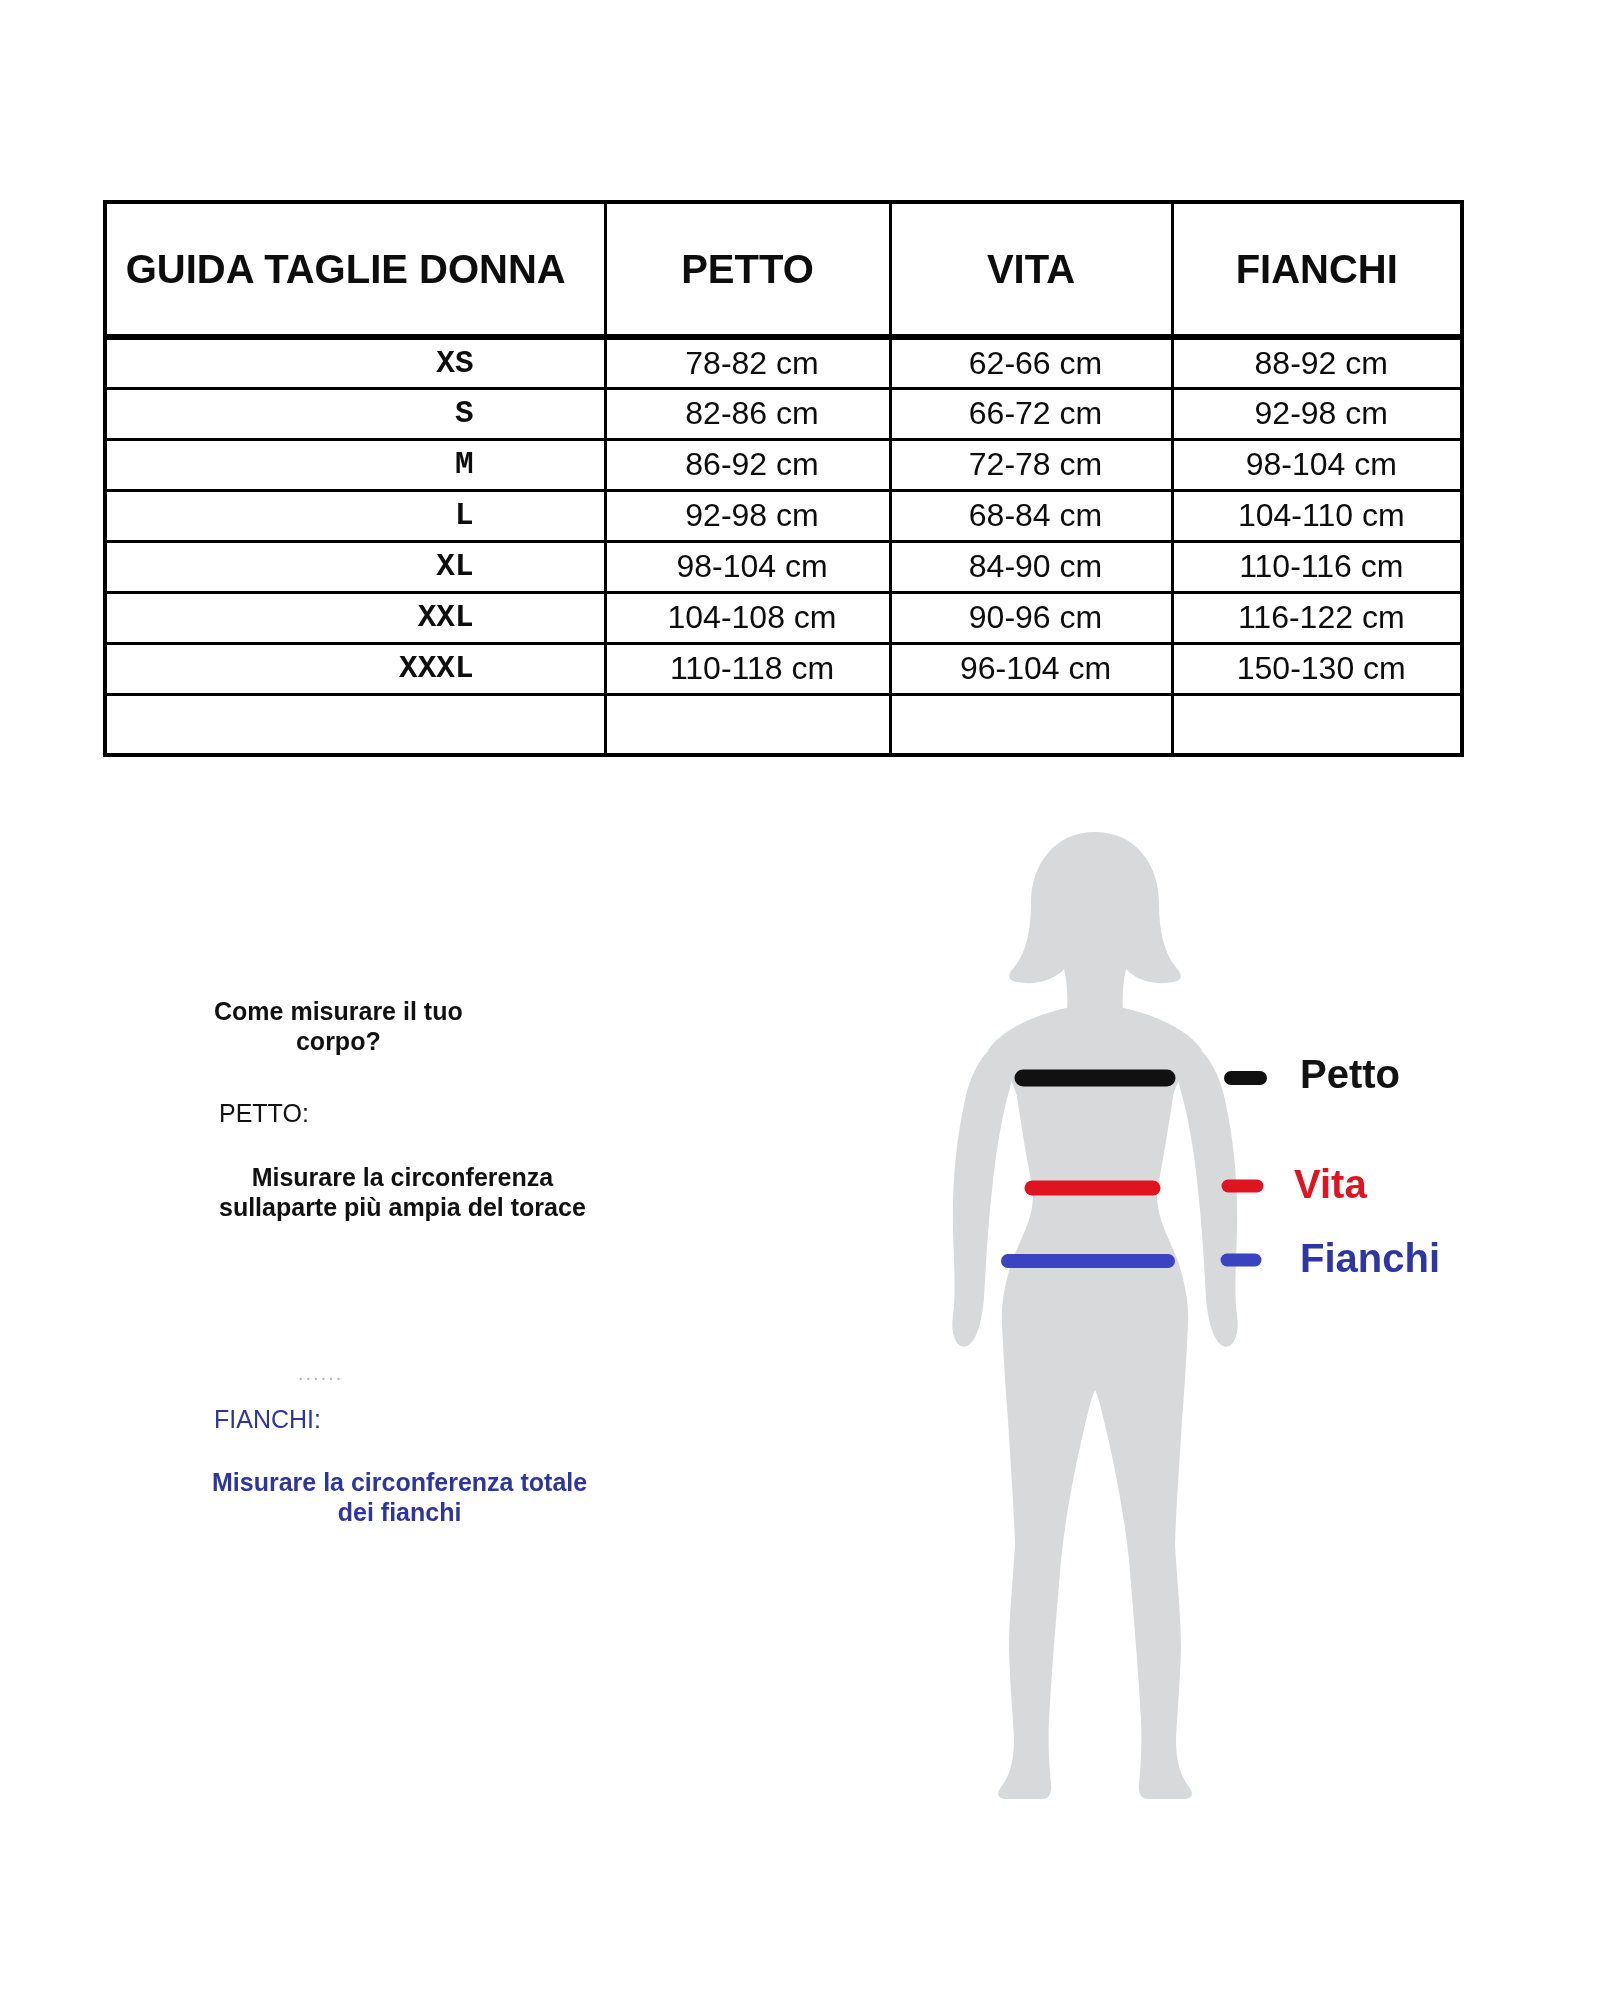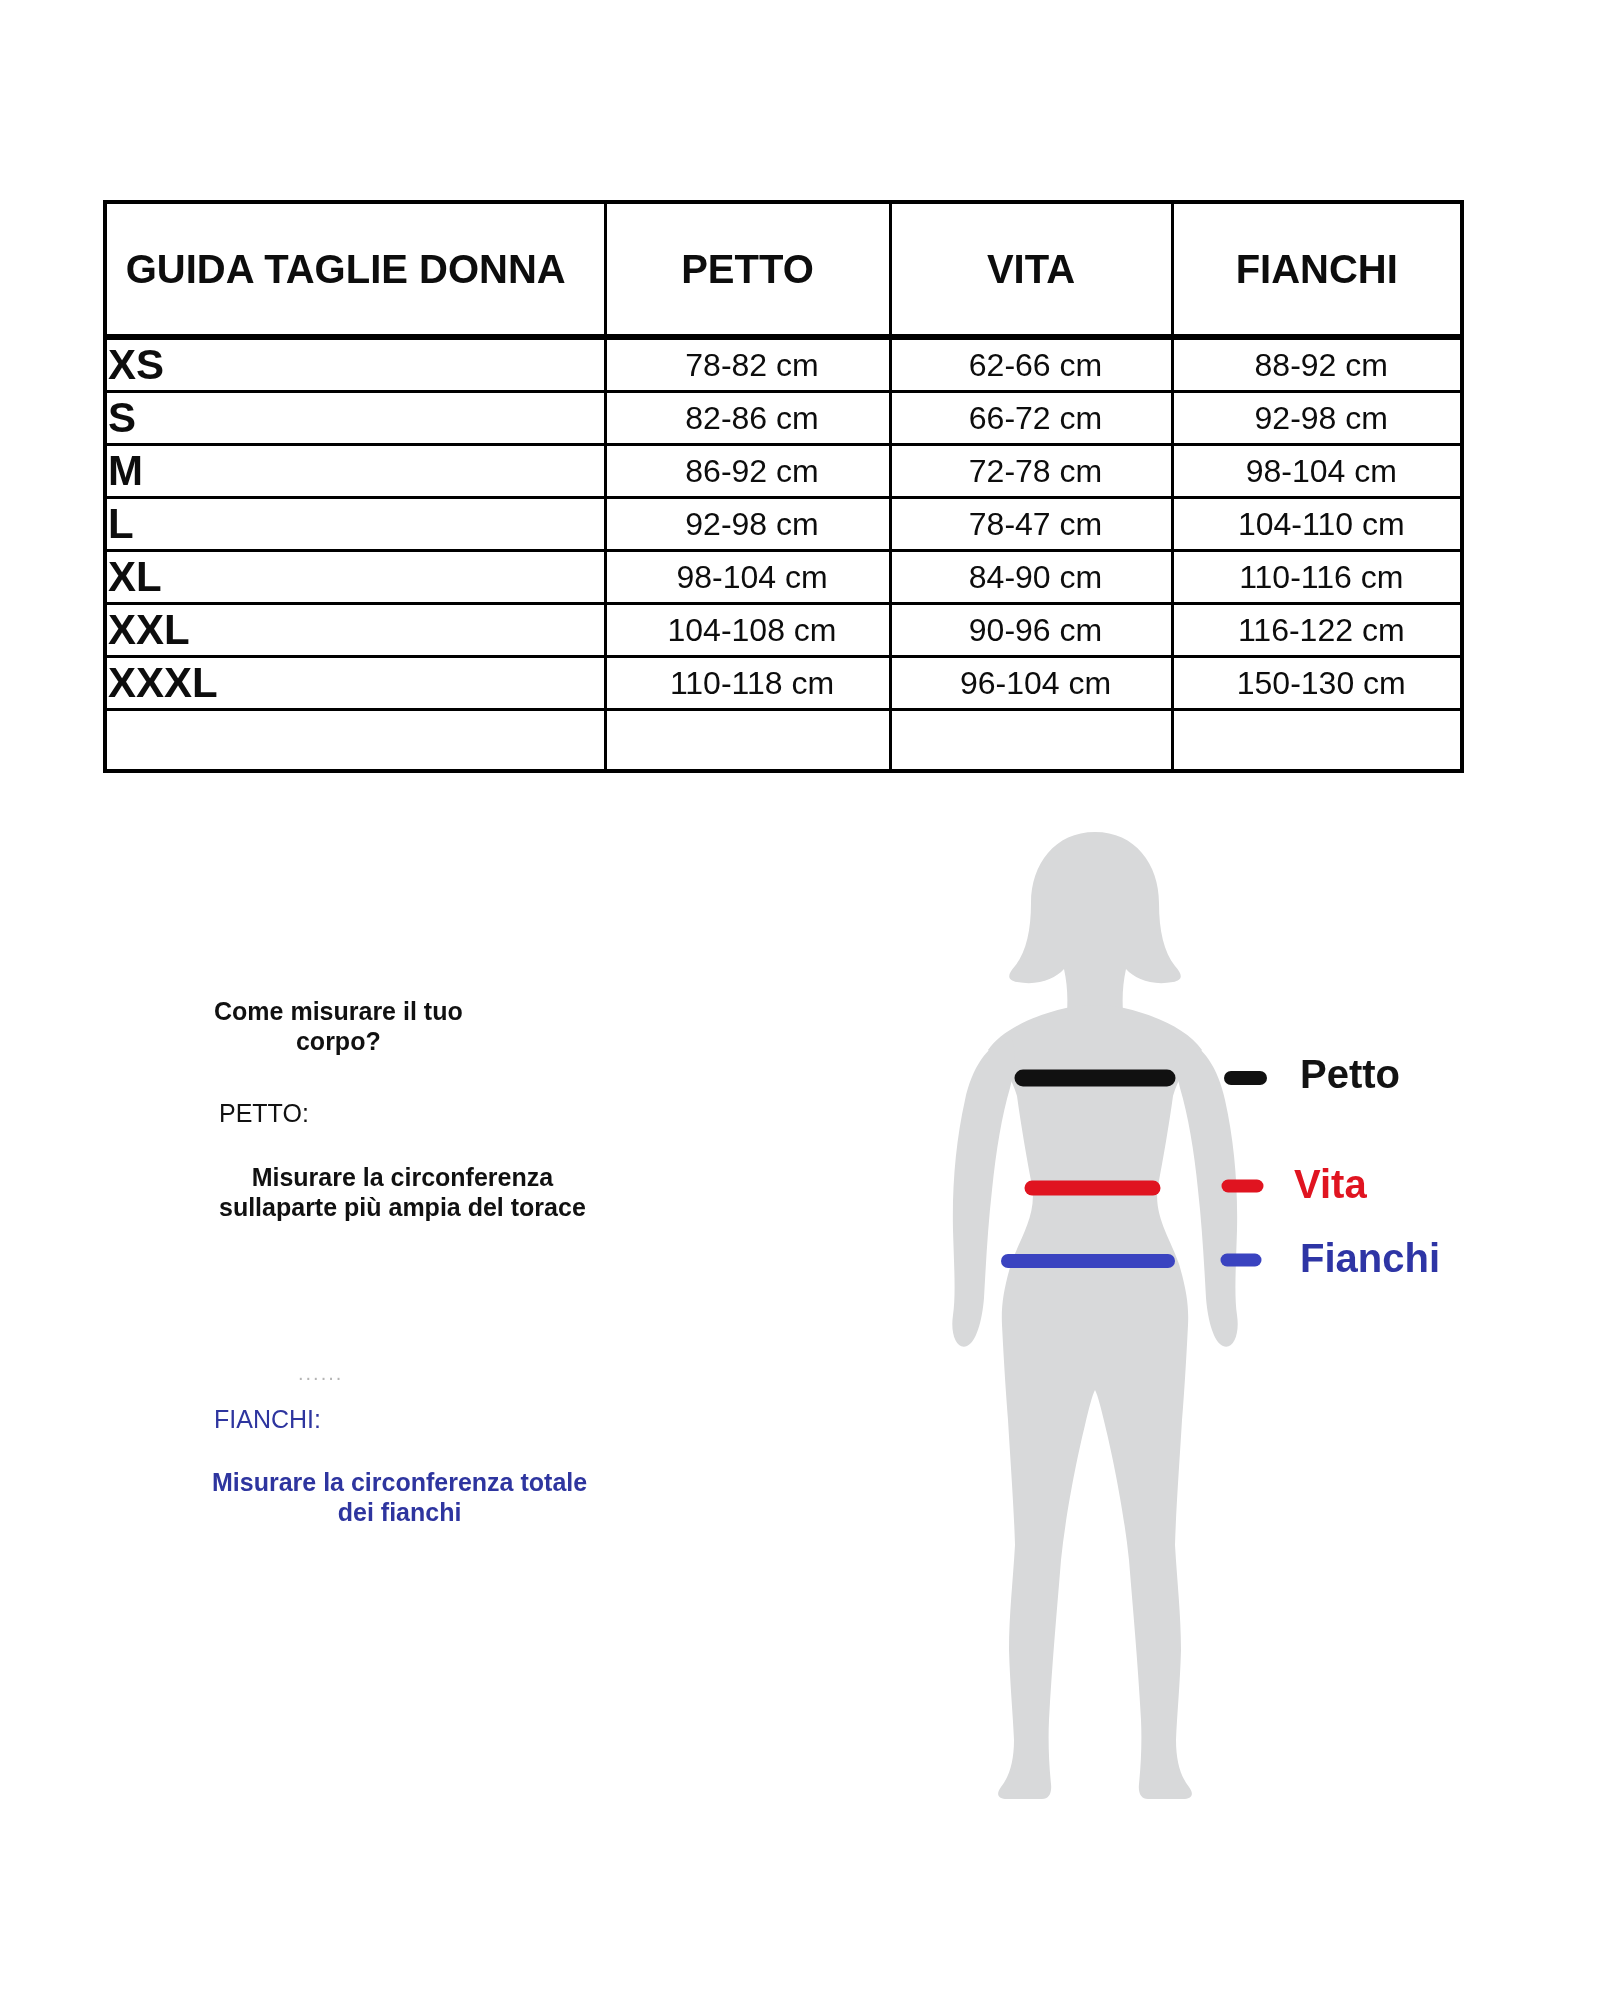--- a/index.html
+++ b/index.html
@@ -29,22 +29,23 @@
   }
   table.size-table thead tr{height:135px;}
   table.size-table thead th{
     font-size:40px;font-weight:700;text-align:center;
     border-bottom:6px solid #000;
   }
   table.size-table thead th.first{padding-right:20px;}
   table.size-table tbody tr{height:51px;}
   table.size-table tbody tr.empty-row{height:61px;}
   td.size-cell{
-    font-size:42px;font-weight:700;text-align:left;
+    font-size:31px;font-weight:700;text-align:right;
     padding-right:130px;
+    font-family:Liberation Mono, monospace;
   }
   td.val-cell{
     font-size:32px;font-weight:400;text-align:center;
     padding-left:10px;color:#111;
   }
   
   .txt{position:absolute;line-height:30px;font-size:25px;white-space:nowrap;text-align:center;}
   .txt span{display:block;}
   .t-bold{font-weight:700;color:#111;}
   .t-reg{font-weight:400;color:#111;}
@@ -94,21 +95,21 @@
       </tr>
       <tr>
         <td class="size-cell">M</td>
         <td class="val-cell">86-92 cm</td>
         <td class="val-cell">72-78 cm</td>
         <td class="val-cell">98-104 cm</td>
       </tr>
       <tr>
         <td class="size-cell">L</td>
         <td class="val-cell">92-98 cm</td>
-        <td class="val-cell">78-47 cm</td>
+        <td class="val-cell">68-84 cm</td>
         <td class="val-cell">104-110 cm</td>
       </tr>
       <tr>
         <td class="size-cell">XL</td>
         <td class="val-cell">98-104 cm</td>
         <td class="val-cell">84-90 cm</td>
         <td class="val-cell">110-116 cm</td>
       </tr>
       <tr>
         <td class="size-cell">XXL</td>

